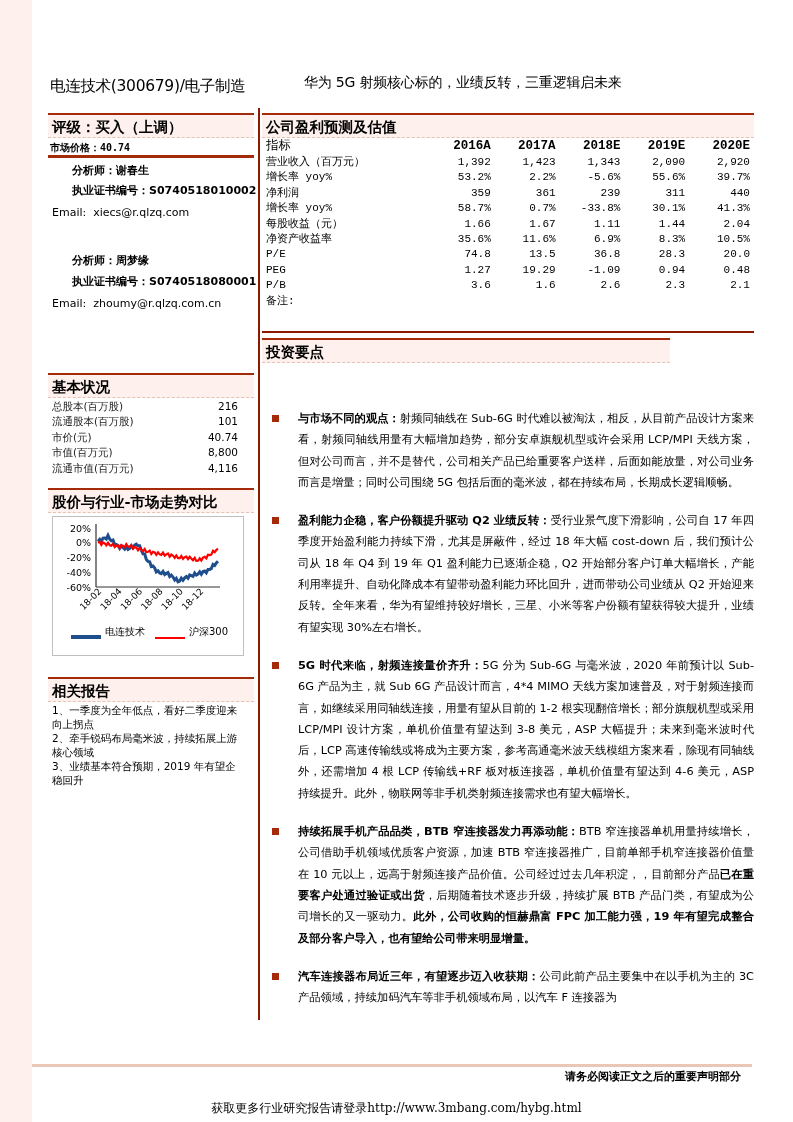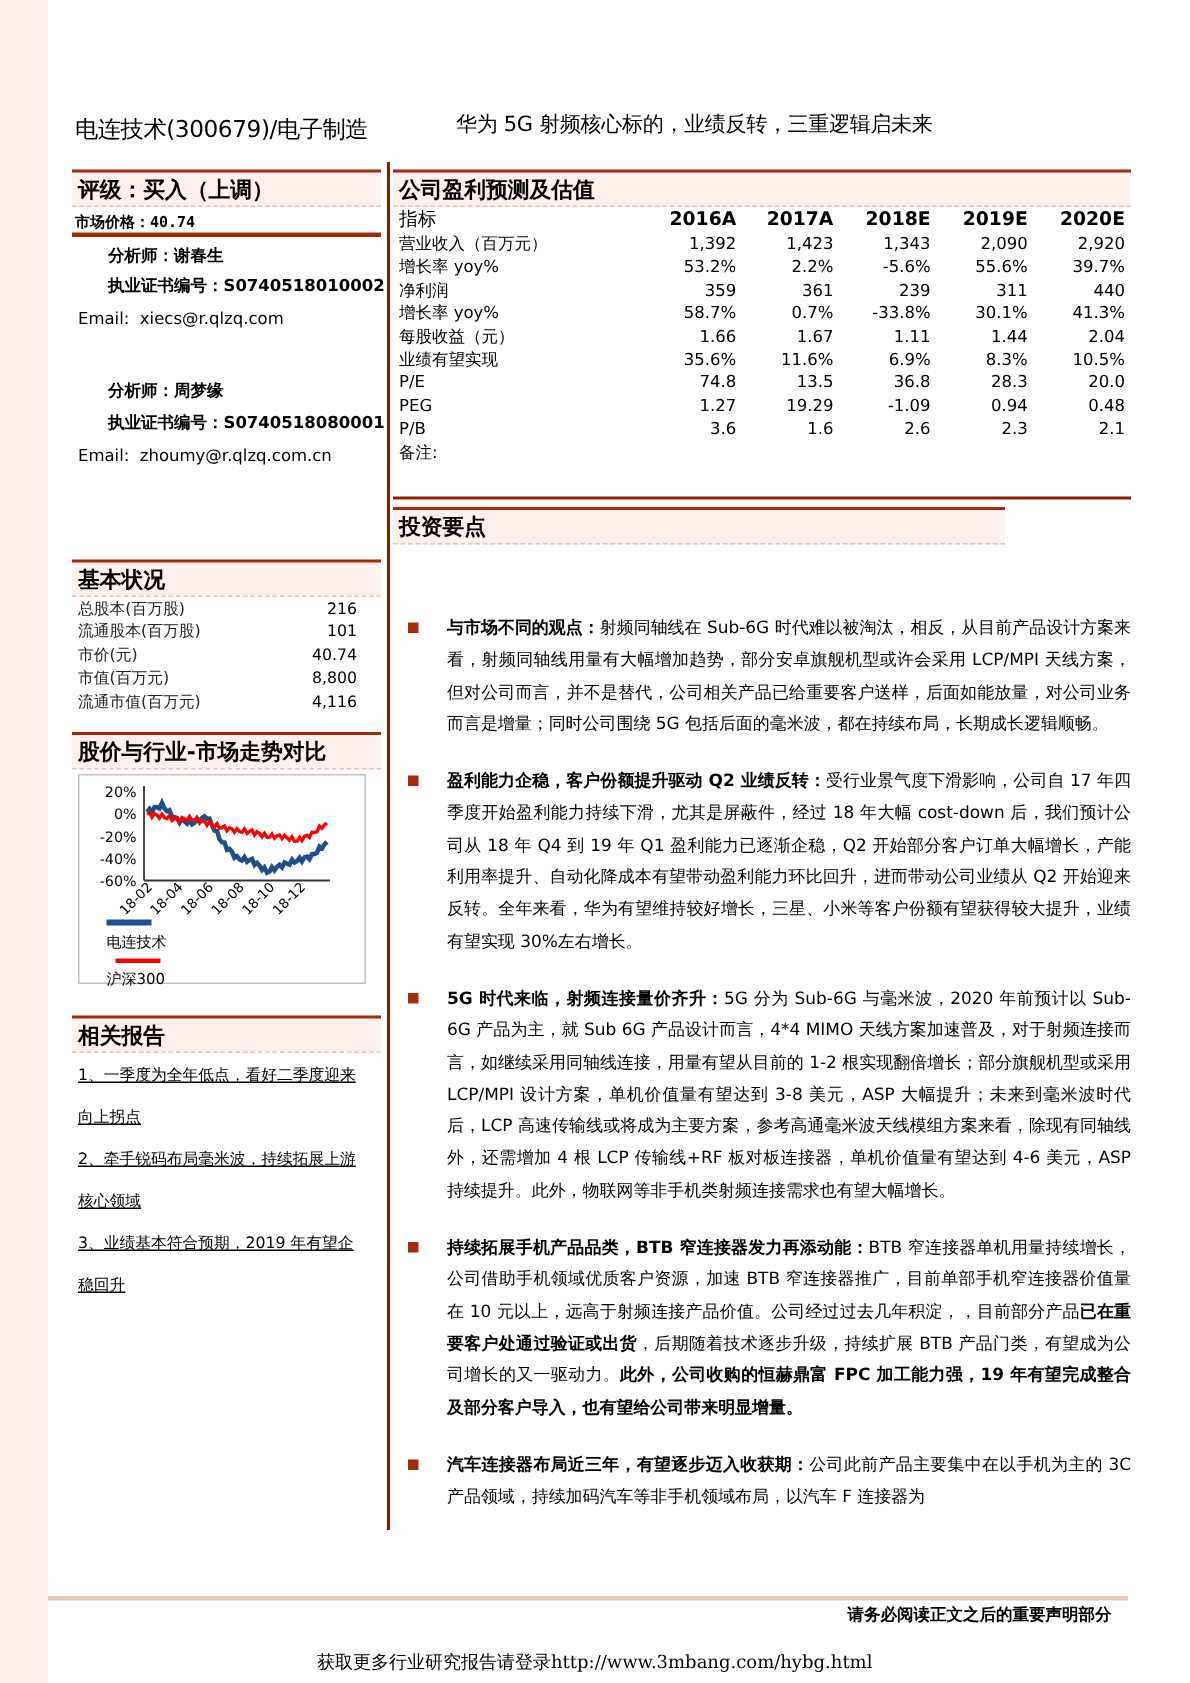--- a/index.html
+++ b/index.html
@@ -28,29 +28,29 @@
   .analyst-line.bold { font-weight: bold; margin-left: 20px; }
 
   .basic-title { top: 373px; }
   .basic-table { position: absolute; left: 52px; top: 399px; width: 186px; font-size: 10.5px; }
   .basic-row { display: flex; justify-content: space-between; height: 15.4px; line-height: 15.4px; }
   .basic-row .k { color: #222; }
 
   .trend-title { top: 488px; }
   .chart-box { position: absolute; left: 52px; top: 516px; width: 192px; height: 140px; border: 1px solid #bfbfbf; background: #fff; }
   .chart-box svg { position: absolute; left: 0; top: 0; }
-  .legend { position: absolute; left: 18px; top: 96px; font-size: 10px; display: flex; align-items: flex-start; gap: 4px; white-space: nowrap; flex-direction: column; }
+  .legend { position: absolute; left: 18px; top: 108px; font-size: 10px; display: flex; align-items: flex-end; gap: 4px; white-space: nowrap; }
   .leg-sw { display: inline-block; width: 30px; height: 4px; }
 
   .reports-title { top: 677px; }
-  .reports { position: absolute; left: 52px; top: 703px; width: 192px; font-size: 10.5px; line-height: 28px; text-decoration: underline; }
+  .reports { position: absolute; left: 52px; top: 703px; width: 192px; font-size: 10.5px; line-height: 14px; }
 
   .fc-title { position: absolute; left: 262px; top: 113px; width: 492px; }
   .fc-table { position: absolute; left: 266px; top: 137px; width: 484px; font-size: 11px; }
-  .fc-row { display: flex; height: 15.4px; line-height: 15.4px; }
+  .fc-row { display: flex; height: 15.4px; line-height: 15.4px; font-family: Liberation Mono, monospace; }
   .fc-row .c0 { width: 160px; white-space: nowrap; }
   .fc-row .cv { width: 64.8px; text-align: right; }
   .fc-row.head { font-weight: bold; font-size: 12.5px; height: 18px; line-height: 18px; }
   .fc-bottom { position: absolute; left: 262px; top: 331px; width: 492px; height: 2px; background: #8b1a00; }
 
   .inv-title { position: absolute; left: 262px; top: 338px; width: 408px; }
   .bullets { position: absolute; left: 270px; top: 372px; width: 484px; font-size: 11.3px; line-height: 21.3px; margin-top: 36px; }
   .bullet { position: relative; padding-left: 28px; text-align: justify; }
   .bullet .sq { position: absolute; left: 2px; top: 7px; width: 7px; height: 7px; background: #a52a0a; }
   .bullet .head { font-weight: bold; }
@@ -207,21 +207,21 @@
       </div>
       <div class="fc-row">
         <span class="c0">每股收益（元）</span>
         <span class="cv">1.66</span>
         <span class="cv">1.67</span>
         <span class="cv">1.11</span>
         <span class="cv">1.44</span>
         <span class="cv">2.04</span>
       </div>
       <div class="fc-row">
-        <span class="c0">业绩有望实现</span>
+        <span class="c0">净资产收益率</span>
         <span class="cv">35.6%</span>
         <span class="cv">11.6%</span>
         <span class="cv">6.9%</span>
         <span class="cv">8.3%</span>
         <span class="cv">10.5%</span>
       </div>
       <div class="fc-row">
         <span class="c0">P/E</span>
         <span class="cv">74.8</span>
         <span class="cv">13.5</span>

